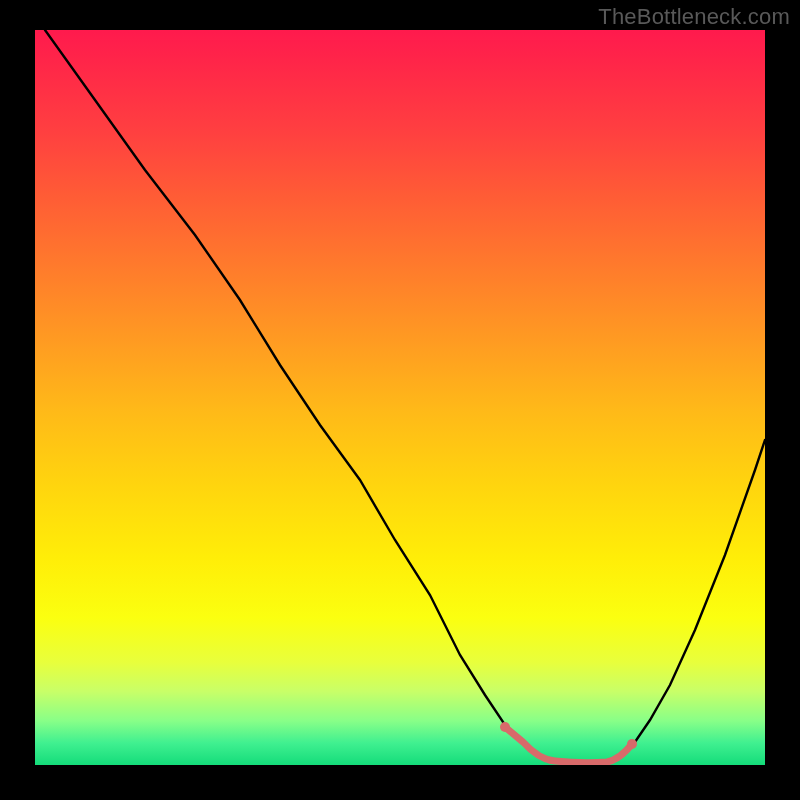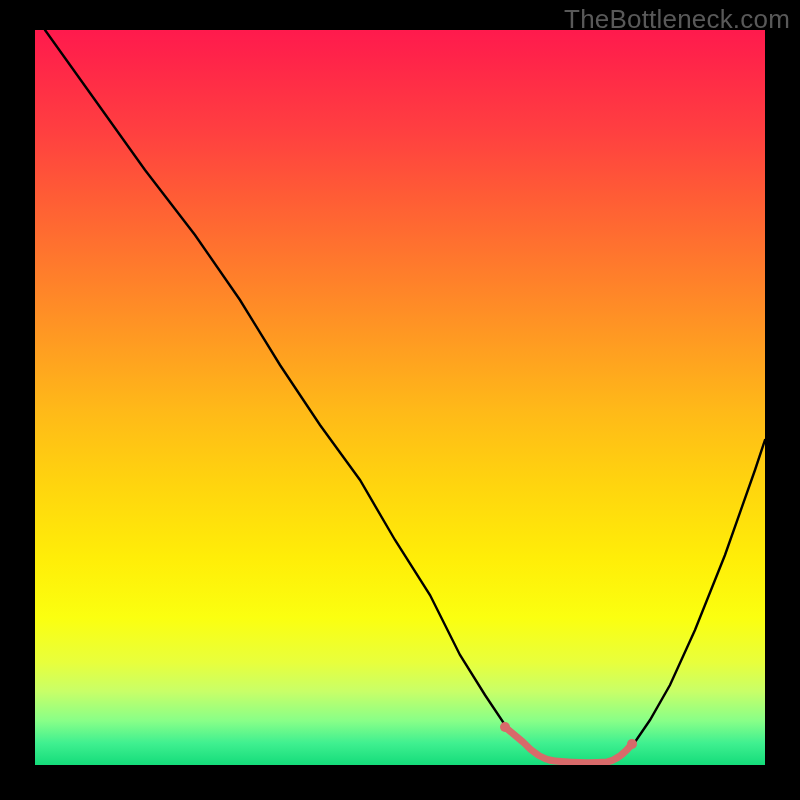--- a/index.html
+++ b/index.html
@@ -15,21 +15,21 @@
     position: relative;
     width: 800px;
     height: 800px;
     background: #000;
   }
   .watermark {
     position: absolute;
     top: 4px;
     right: 10px;
     color: #595959;
-    font-size: 26px;
+    font-size: 22px;
     font-weight: 500;
     letter-spacing: 0.2px;
     z-index: 10;
     pointer-events: none;
   }
   .plot-area {
     position: absolute;
     left: 35px;
     top: 30px;
     width: 730px;

